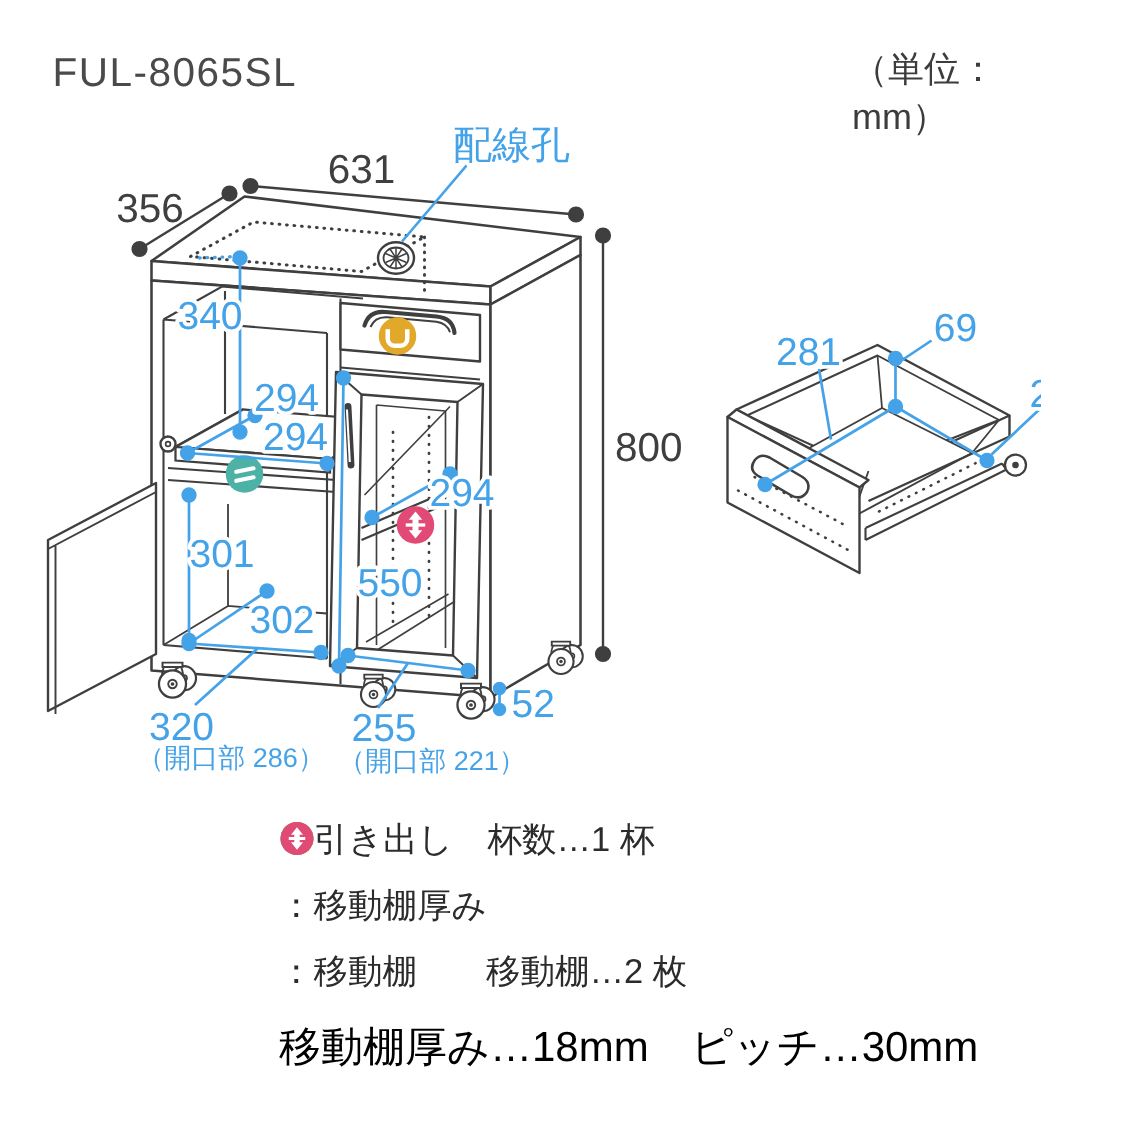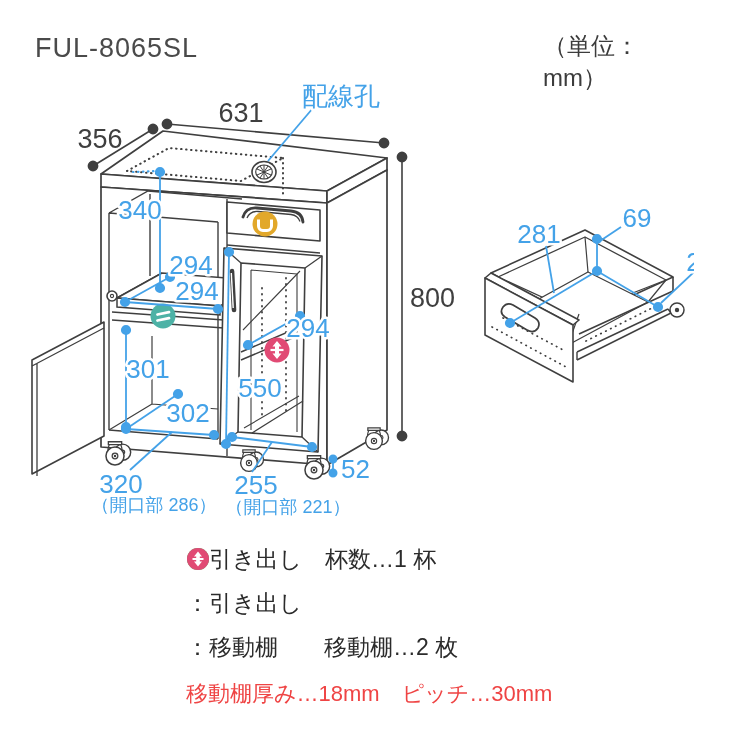--- a/index.html
+++ b/index.html
@@ -1,28 +1,28 @@
 <!DOCTYPE html>
 <html><head>
 <meta charset="utf-8">
 <style>
   html,body{margin:0;padding:0;background:#fff;}
   .stage{position:relative;width:694px;height:750px;background:#fff;overflow:hidden;
          font-family:"Liberation Sans","DejaVu Sans",sans-serif;}
   .model{position:absolute;left:35px;top:33px;font-size:27px;color:#4a4a4a;letter-spacing:1px;}
-  .unit{position:absolute;left:543px;top:30px;font-size:24px;color:#3c3c3c;}
+  .unit{position:absolute;left:568px;top:30px;font-size:24px;color:#3c3c3c;}
   svg{position:absolute;left:0;top:0;}
   svg text{font-family:"Liberation Sans","DejaVu Sans",sans-serif;}
   .dim-b{fill:#44a2e8;font-size:26px;paint-order:stroke;stroke:#ffffff;stroke-width:5px;stroke-linejoin:round;}
   .dim-bs{fill:#44a2e8;font-size:18px;paint-order:stroke;stroke:#ffffff;stroke-width:4px;stroke-linejoin:round;}
   .dim-k{fill:#3f3f3f;font-size:27px;}
   .legend{position:absolute;left:186px;top:547px;}
   .legend-row{display:flex;align-items:center;margin-bottom:20px;height:24px;}
   .legend-row .txt{font-size:23px;color:#2b2b2b;white-space:pre;}
-  .legend-note{font-size:22px;color:#ef4444;margin-top:1px;white-space:pre;}
+  .legend-note{font-size:28px;color:#000000;margin-top:1px;white-space:pre;}
   .licon{width:24px;height:24px;flex:0 0 24px;}
 </style>
 </head>
 <body>
 
 <div class="stage">
 
   <div class="model">FUL-8065SL</div>
   <div class="unit">（単位：mm）</div>
 
@@ -224,21 +224,21 @@
         <circle cx="12" cy="12" r="11" fill="#e2a82a"></circle>
         <path d="M6.5,7.5 V13 a4,4 0 0 0 4,4 h3 a4,4 0 0 0 4,-4 V7.5" fill="none" stroke="#fff" stroke-width="2.8"></path>
       </svg>
       <span class="txt">：引き出し　杯数…1 杯</span>
     </div>
     <div class="legend-row">
       <svg class="licon" viewBox="0 0 24 24">
         <circle cx="12" cy="12" r="11" fill="#4db2a6"></circle>
         <path d="M7,11 L17,9 M7,15.5 L17,13.5" stroke="#fff" stroke-width="2.6" stroke-linecap="round"></path>
       </svg>
-      <span class="txt">：引き出し</span>
+      <span class="txt">：移動棚厚み</span>
     </div>
     <div class="legend-row">
       <svg class="licon" viewBox="0 0 24 24">
         <circle cx="12" cy="12" r="11" fill="#e14a74"></circle>
         <path d="M12,4.5 L16,9.5 L13.8,9.5 L13.8,14.5 L16,14.5 L12,19.5 L8,14.5 L10.2,14.5 L10.2,9.5 L8,9.5 Z" fill="#fff"></path>
         <path d="M6.5,12 L17.5,12" stroke="#fff" stroke-width="2"></path>
       </svg>
       <span class="txt">：移動棚　　移動棚…2 枚</span>
     </div>
     <div class="legend-note">移動棚厚み…18mm　ピッチ…30mm</div>

